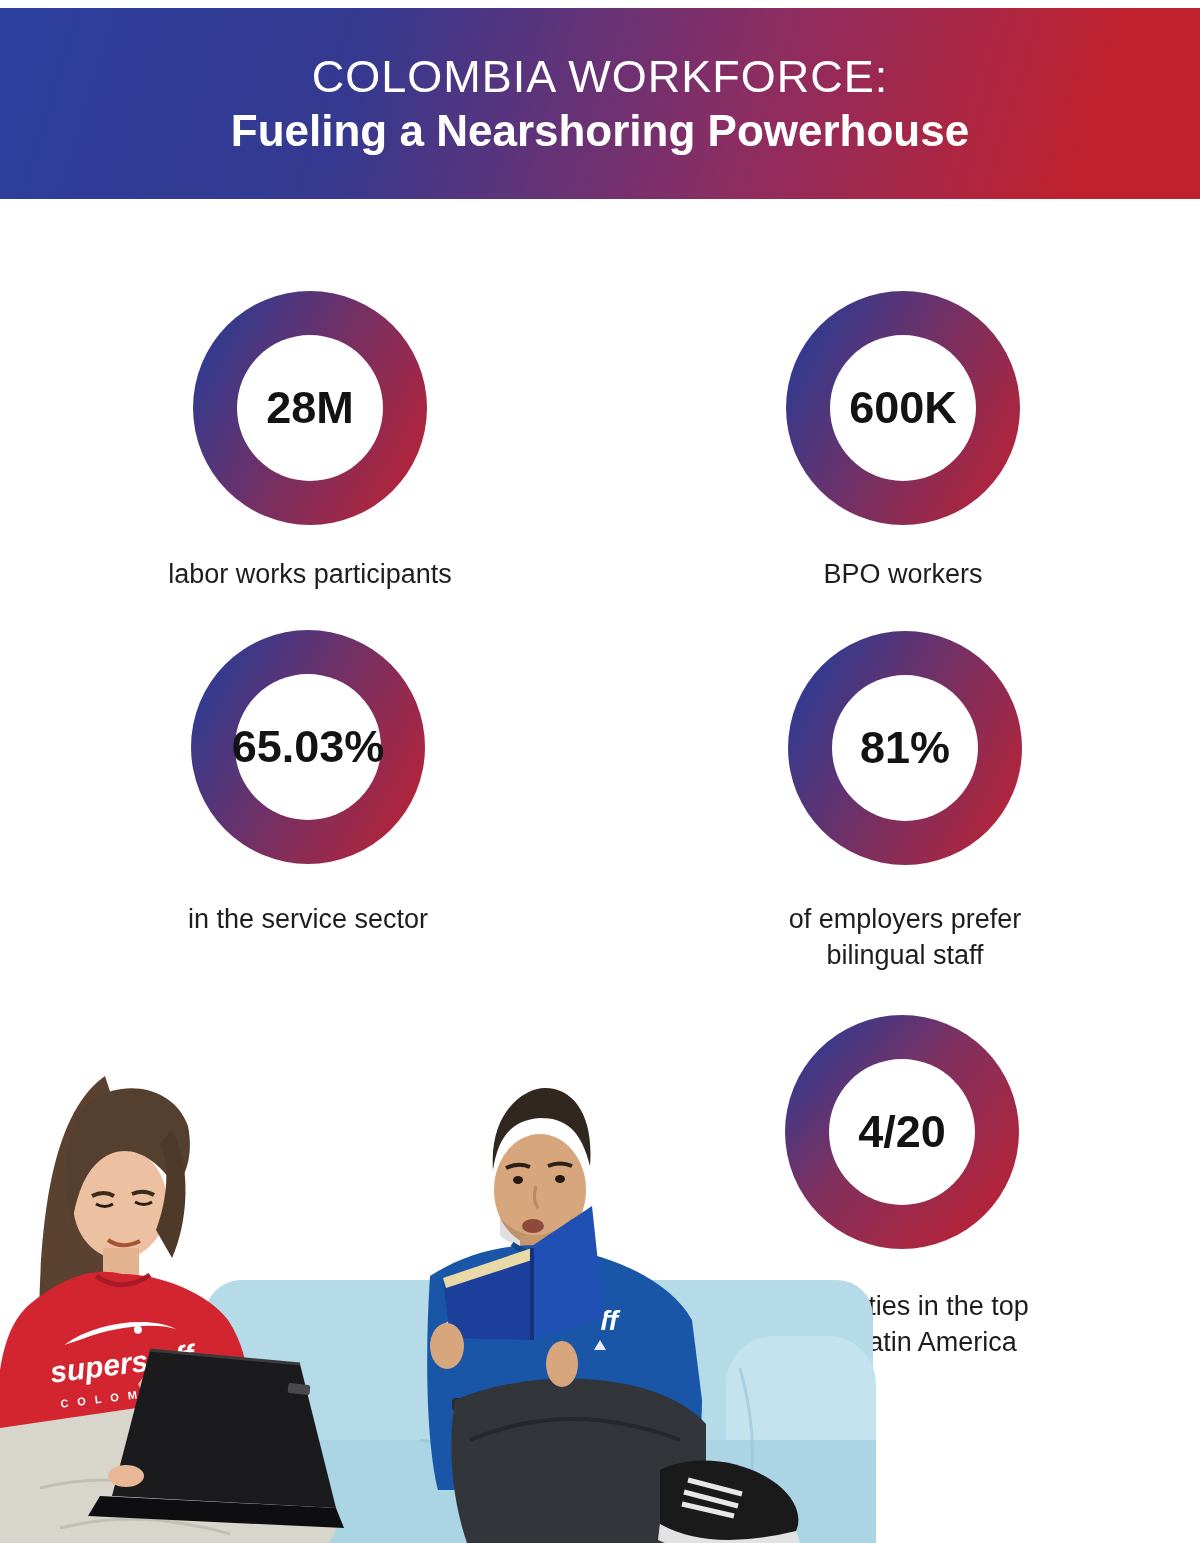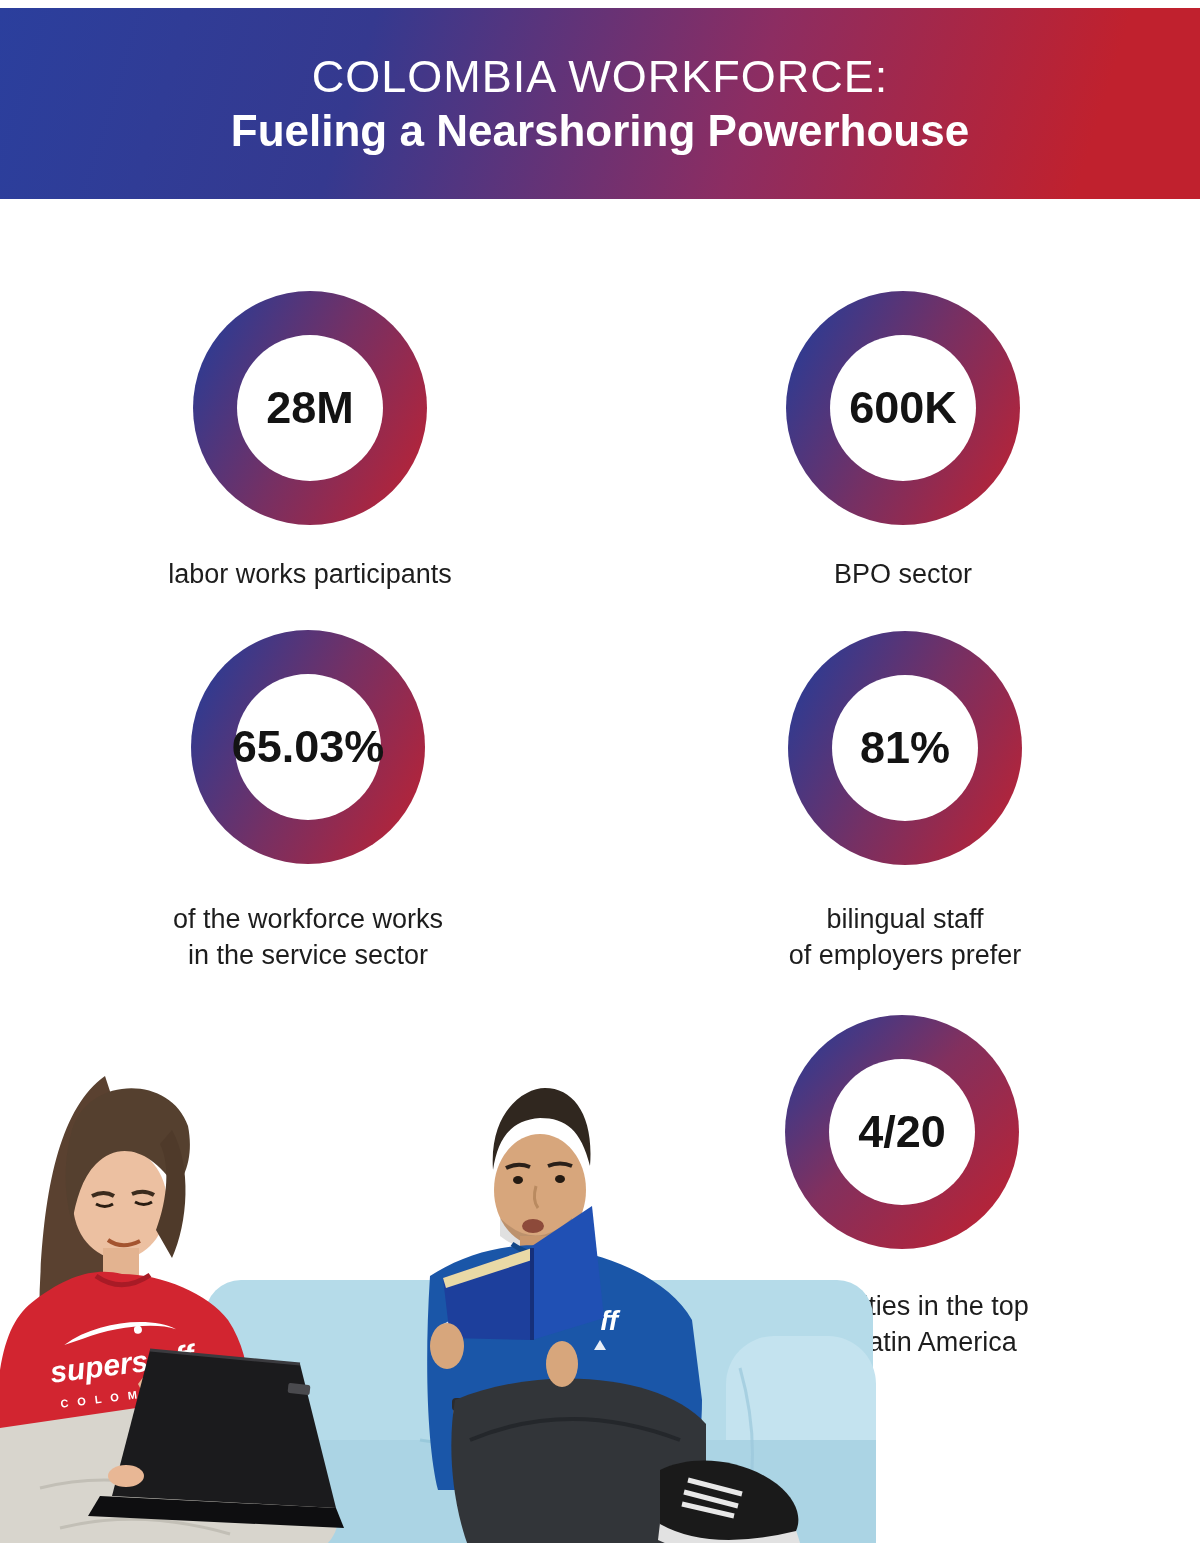--- a/index.html
+++ b/index.html
@@ -58,41 +58,40 @@
     <div class="stat-label" style="left:120px;top:548px;">
       <span>labor works participants</span>
     </div>
   </section>
 
   <section class="stat">
     <div class="ring" style="left:786px;top:283px;text-align:right;">
       <span class="value">600K</span>
     </div>
     <div class="stat-label" style="left:713px;top:548px;">
-      <span>BPO sector</span>
+      <span>BPO workers</span>
     </div>
   </section>
 
   <section class="stat">
     <div class="ring" style="left:191px;top:622px;text-align:center;">
       <span class="value">65.03%</span>
     </div>
     <div class="stat-label" style="left:118px;top:893px;">
-      <span>of the workforce works</span>
       <span>in the service sector</span>
     </div>
   </section>
 
   <section class="stat">
     <div class="ring" style="left:788px;top:623px;">
       <span class="value">81%</span>
     </div>
     <div class="stat-label" style="left:715px;top:893px;">
+      <span>of employers prefer</span>
       <span>bilingual staff</span>
-      <span>of employers prefer</span>
     </div>
   </section>
 
   <section class="stat">
     <div class="ring ring--tilt" style="left:785px;top:1007px;">
       <span class="value">4/20</span>
     </div>
     <div class="stat-label" style="left:712px;top:1280px;">
       <span>universities in the top</span>
       <span>20 in Latin America</span>

